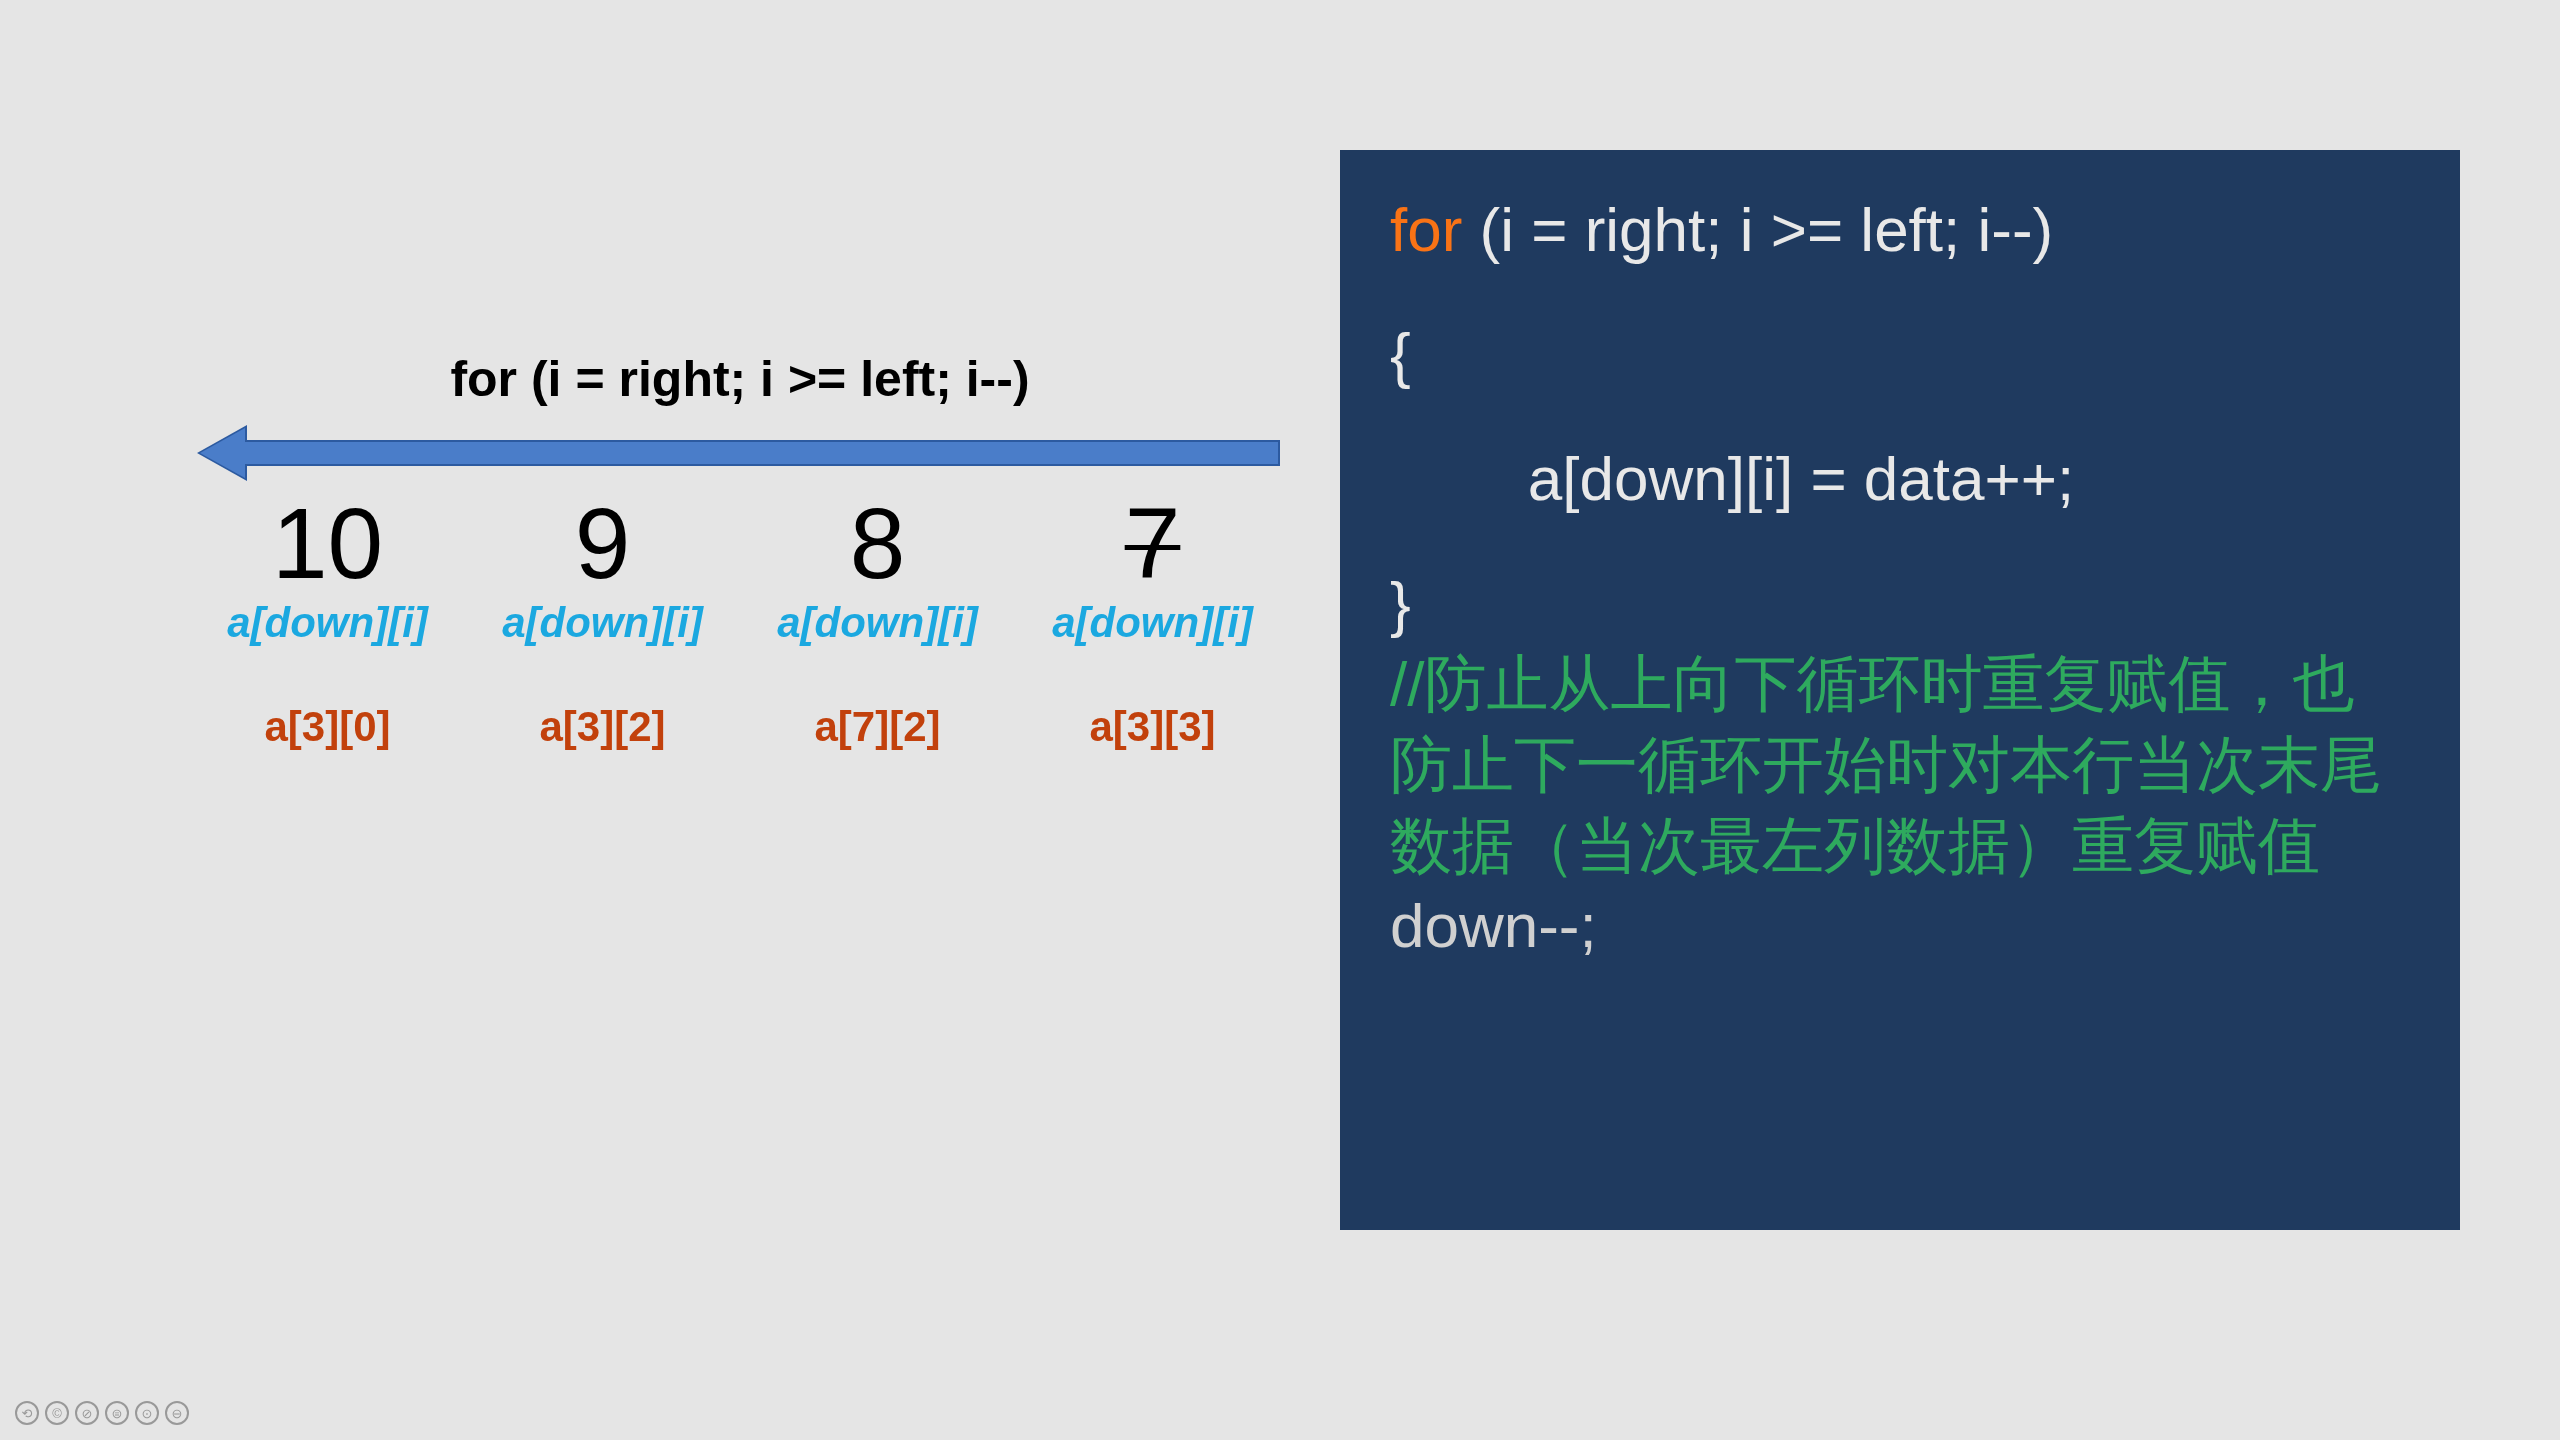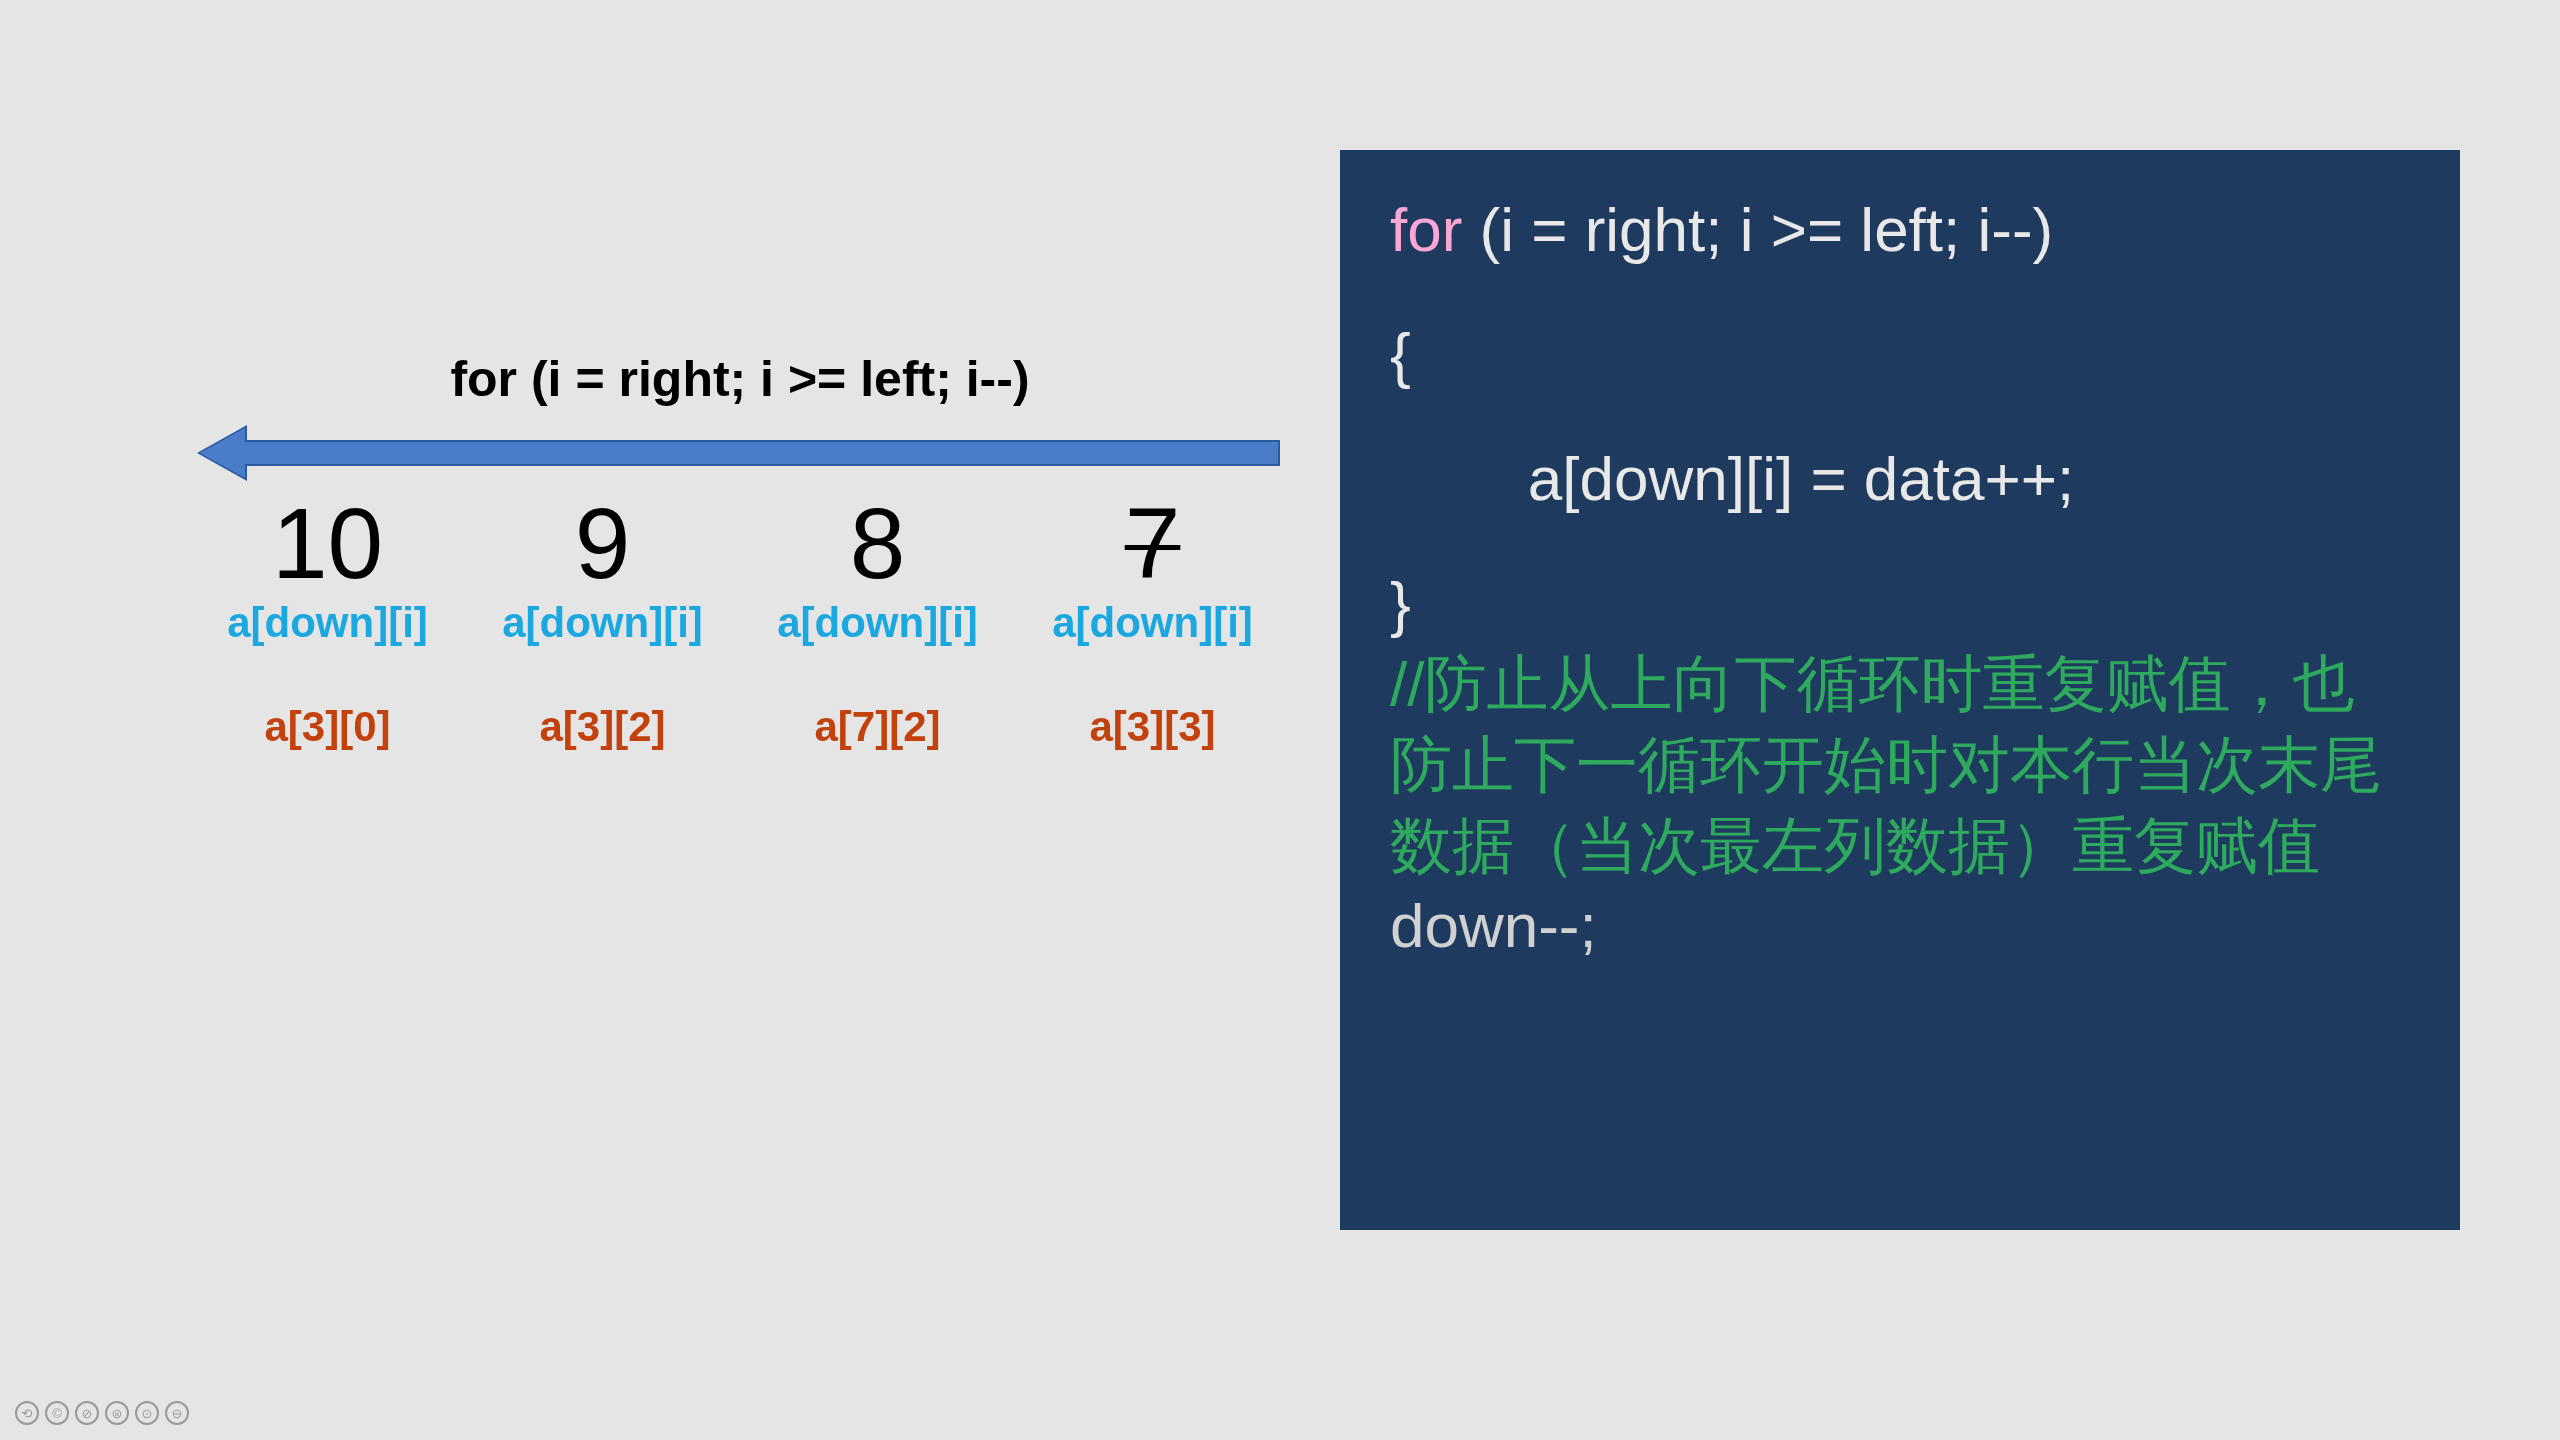--- a/index.html
+++ b/index.html
@@ -77,20 +77,21 @@
   }
   .strike {
     text-decoration: line-through;
     text-decoration-thickness: 5px;
   }
   .sub-label {
     font-size: 42px;
     color: #1ba8e0;
     font-weight: bold;
     line-height: 1.2;
+    font-style: italic;
   }
   .sub-label-2 {
     font-size: 42px;
     color: #c2410c;
     font-weight: bold;
     margin-top: 55px;
   }
   .code-panel {
     position: absolute;
     right: 100px;
@@ -100,21 +101,21 @@
     background: #1f3a5f;
     padding: 40px 50px;
   }
   .code-line {
     font-size: 62px;
     line-height: 1.3;
     font-family: Arial, "Microsoft YaHei", sans-serif;
     white-space: pre-wrap;
     word-break: break-all;
   }
-  .kw { color: #f9a8d4; }
+  .kw { color: #f97316; }
   .code-white { color: #e8e8e8; margin-top: 44px; }
   .code-gray { color: #d0d0d0; }
   .comment { color: #2eaa5e; }
   .bottom-icons {
     position: absolute;
     left: 15px;
     bottom: 15px;
     display: flex;
     gap: 6px;
   }

